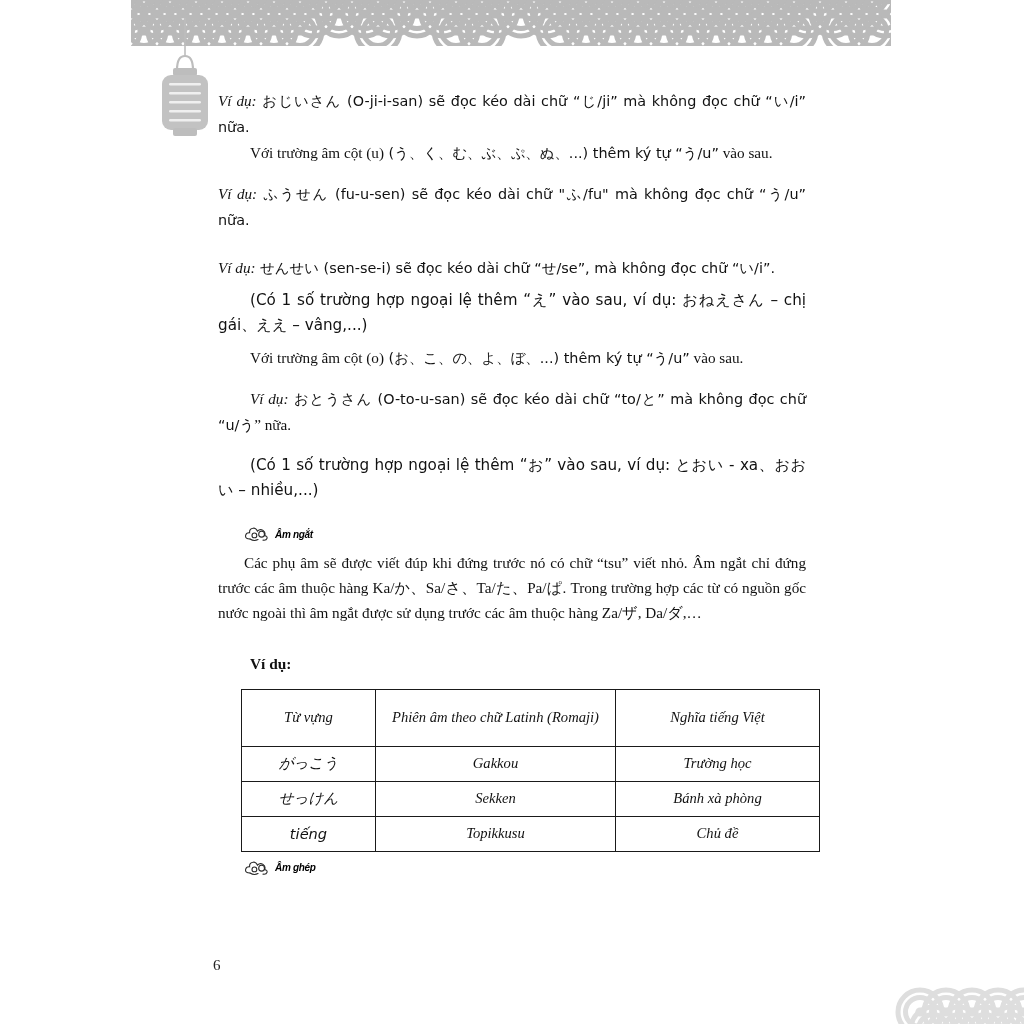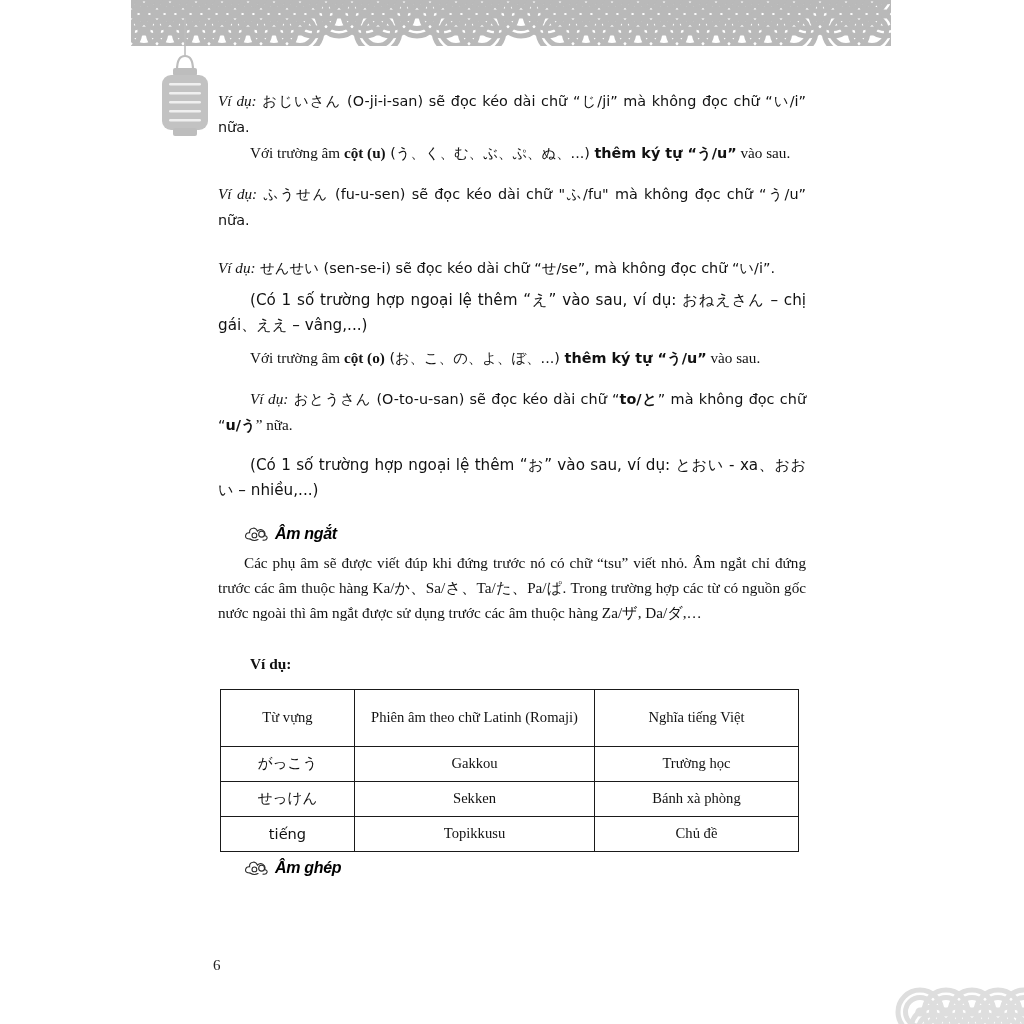--- a/index.html
+++ b/index.html
@@ -61,21 +61,21 @@
     width: 588px;
   }
   p.para {
     margin: 0 0 0 0;
     font-size: 15.2px;
     line-height: 25px;
     text-align: justify;
     text-justify: inter-word;
   }
   .it { font-style: italic; }
-  .bd { font-weight: bold; }
+  .bd { font-weight: normal; }
   .jp {
     font-family: "DejaVu Sans", "Liberation Sans", sans-serif;
     font-size: 14.4px;
   }
   .gap-sm { height: 7px; }
   .gap-md { height: 15px; }
   .gap-lg { height: 22px; }
   .indent { text-indent: 26px; }
   .indent2 { text-indent: 32px; }
 
@@ -88,39 +88,40 @@
   }
   .section-head .cloud-icon {
     width: 26px;
     height: 18px;
     flex: 0 0 auto;
   }
   .section-head .sect-label {
     font-family: "Liberation Sans", "DejaVu Sans", sans-serif;
     font-weight: bold;
     font-style: italic;
-    font-size: 16px;
+    font-size: 10px;
     letter-spacing: -0.3px;
     color: #000;
   }
 
   
   .vidu-label {
     margin-left: 32px;
     font-weight: bold;
     font-size: 15.4px;
   }
 
   
   table.vocab {
     border-collapse: collapse;
-    margin-left: 2px;
+    margin-left: 23px;
     margin-top: 9px;
     width: 578px;
     table-layout: fixed;
+    font-style: italic;
   }
   table.vocab td, table.vocab th {
     border: 1.6px solid #1a1a1a;
     text-align: center;
     vertical-align: middle;
     font-size: 14.6px;
     font-weight: normal;
     padding: 0;
   }
   table.vocab thead td { height: 56px; }

